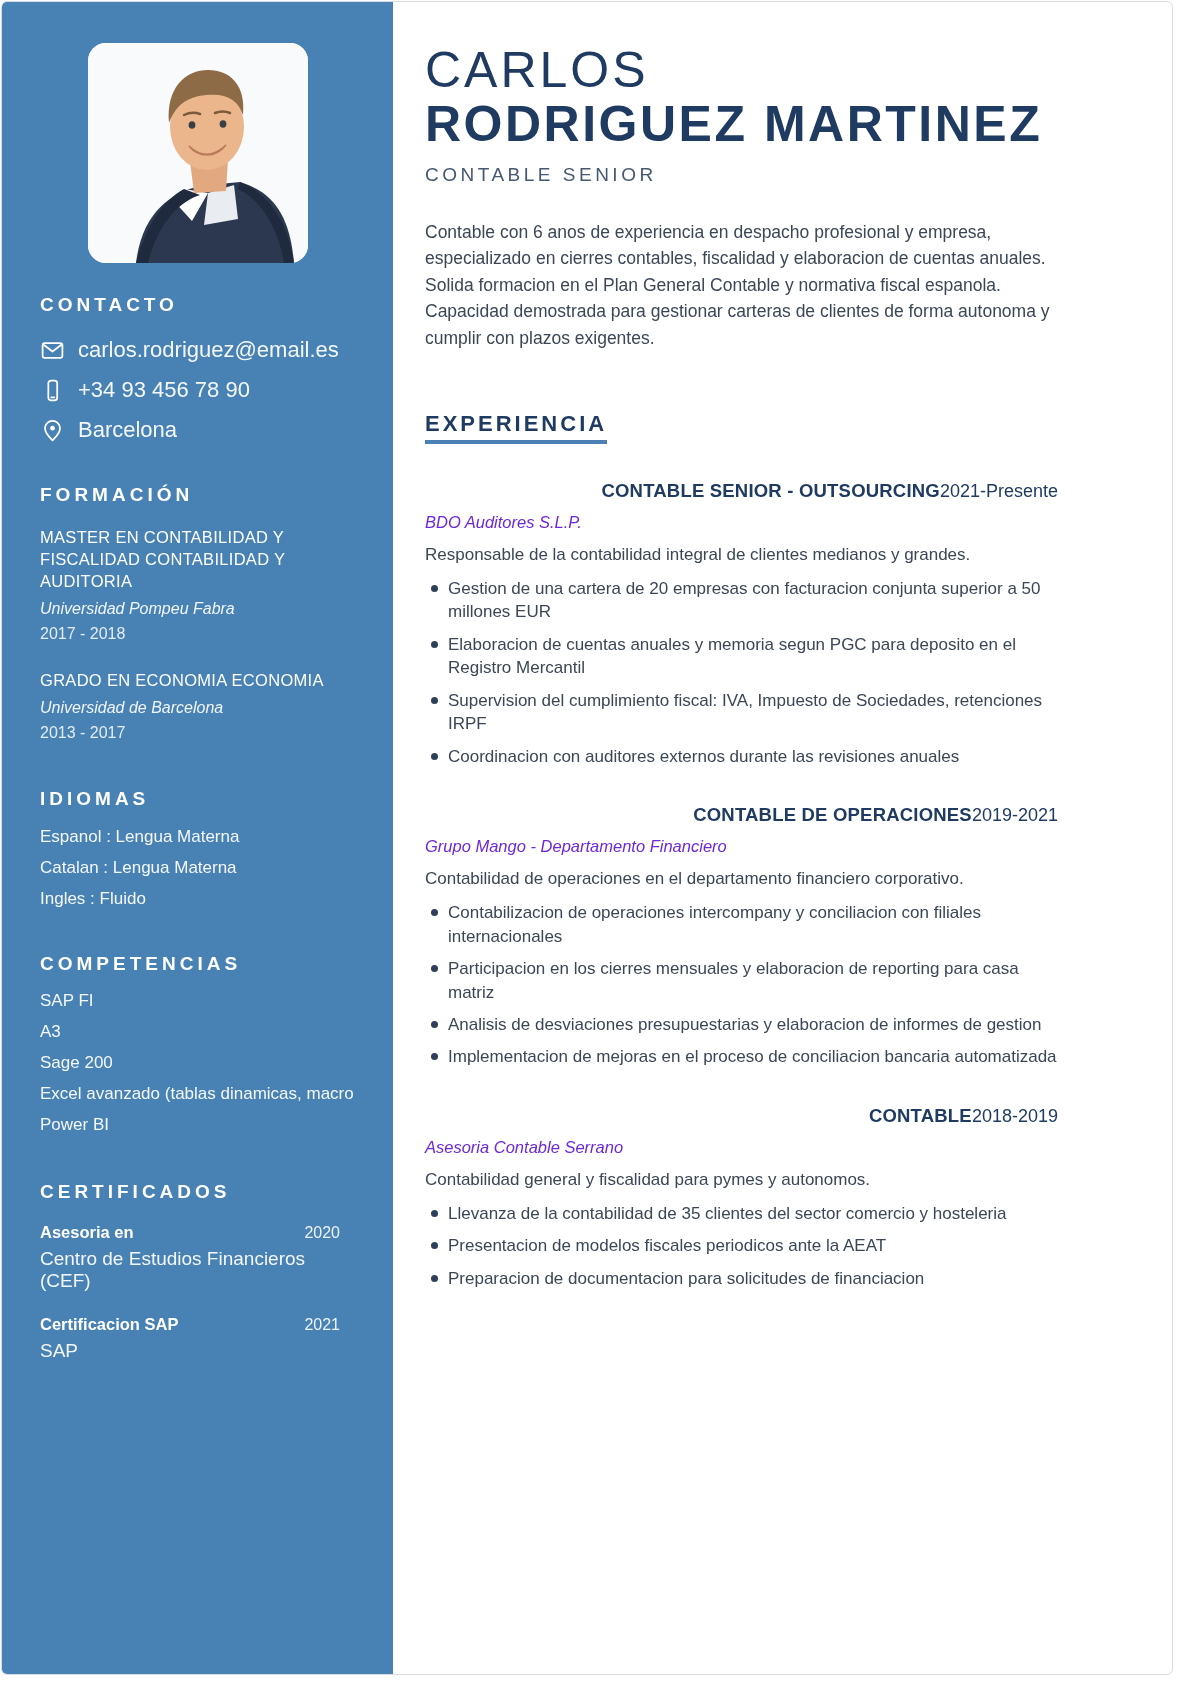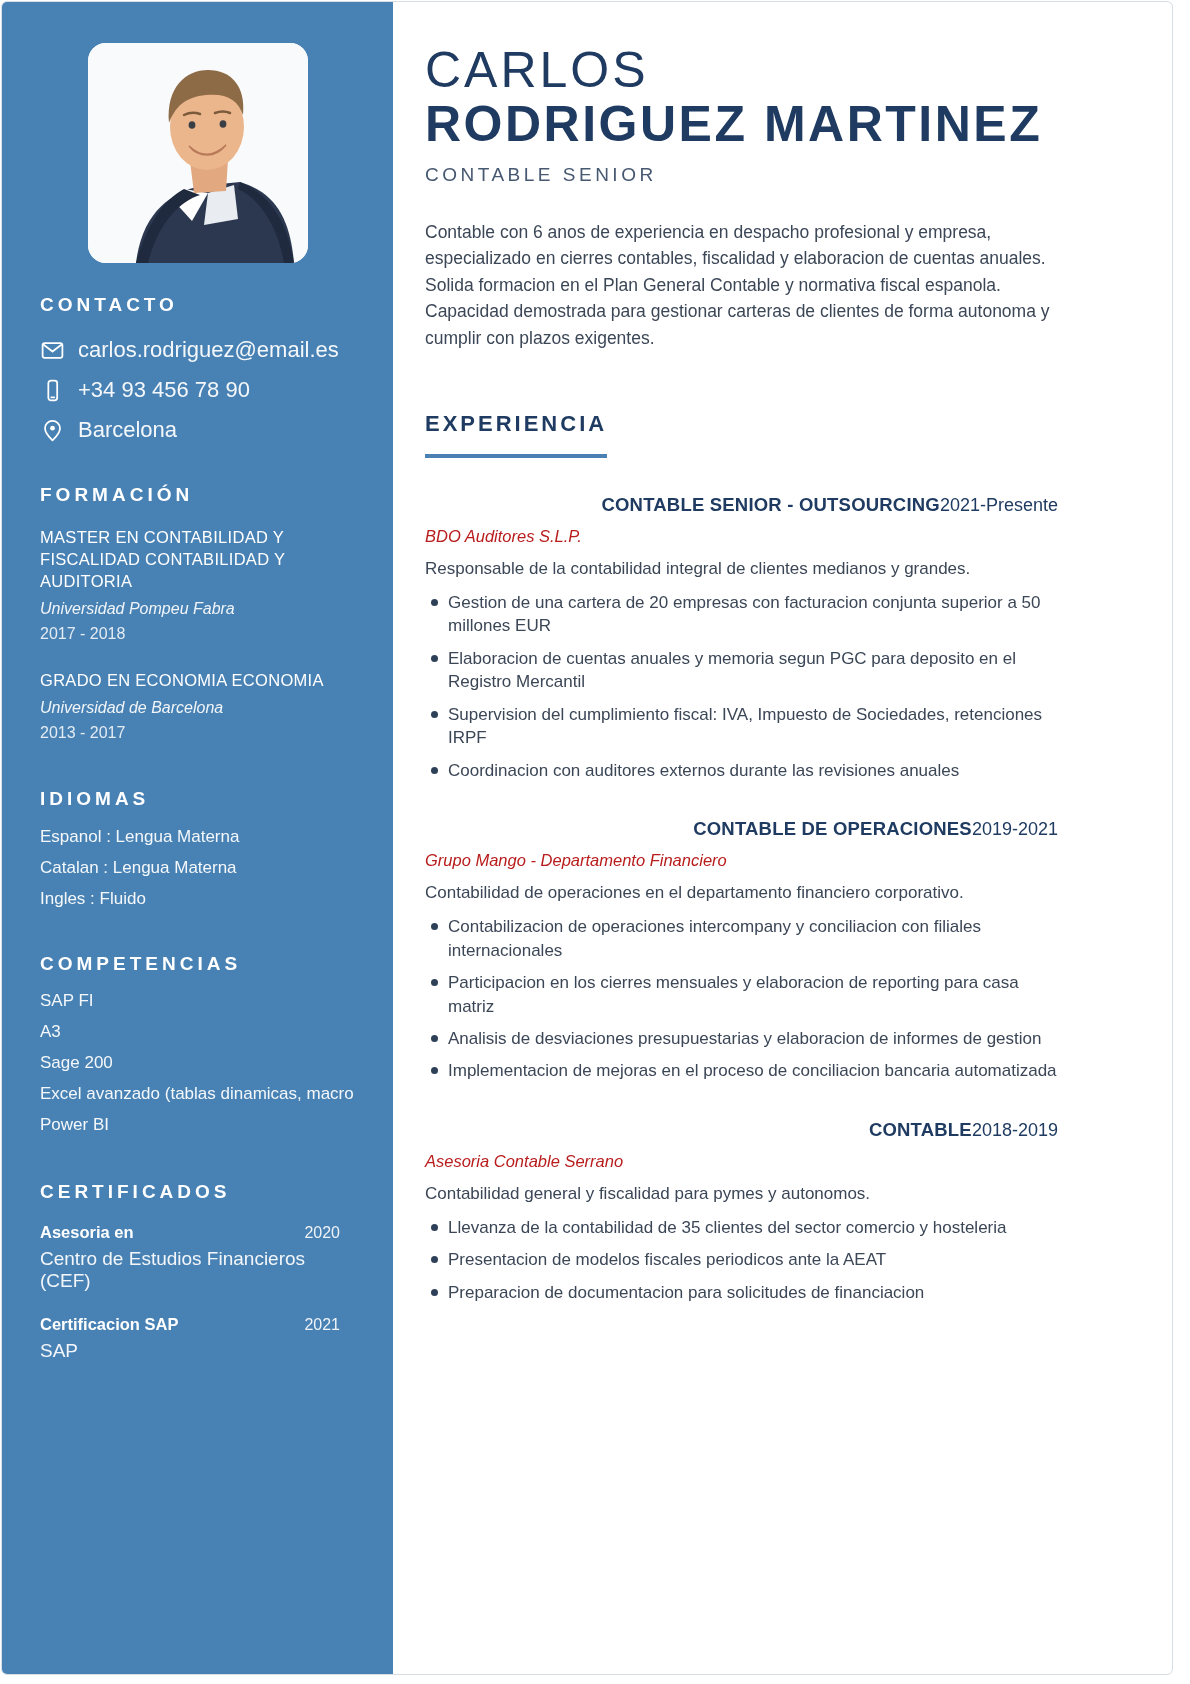--- a/index.html
+++ b/index.html
@@ -53,27 +53,27 @@
   }
   .last-name {
     font-size:50px; font-weight:800; letter-spacing:2.5px;
     color:var(--c-heading); line-height:1.1; white-space:nowrap;
   }
   .role { margin-top:12px; font-size:19px; letter-spacing:3.5px; color:#475871; font-weight:500; }
   .summary { margin-top:33px; font-size:17.5px; line-height:1.52; color:var(--c-body); }
   .exp-h {
     margin-top:42px; display:inline-block; font-size:22px; font-weight:800;
     letter-spacing:3px; color:var(--c-heading);
-    border-bottom:4px solid var(--c-accent); padding-bottom:17px;
+    border-bottom:4px solid var(--c-accent); padding-bottom:3px;
   }
   .job { margin-top:36px; }
   .job-head { display:flex; justify-content:flex-end; align-items:baseline; }
   .job-title { font-size:18.5px; font-weight:800; color:var(--c-heading); letter-spacing:0.2px; }
   .job-dates { font-size:18px; font-weight:400; color:var(--c-heading); white-space:nowrap; }
-  .job-company { margin-top:11px; font-style:italic; font-size:16.5px; color:#b91c1c; }
+  .job-company { margin-top:11px; font-style:italic; font-size:16.5px; color:#6d28d9; }
   .job-desc { margin-top:13px; font-size:17px; color:var(--c-body); }
   .job-bullets { margin:12px 0 0 0; padding:0; list-style:none; }
   .job-bullets li {
     position:relative; padding-left:23px; margin-top:9px;
     font-size:17px; line-height:1.38; color:var(--c-body);
   }
   .job-bullets li::before {
     content:""; position:absolute; left:6px; top:8px; width:7px; height:7px;
     border-radius:50%; background:#2e4058;
   }

